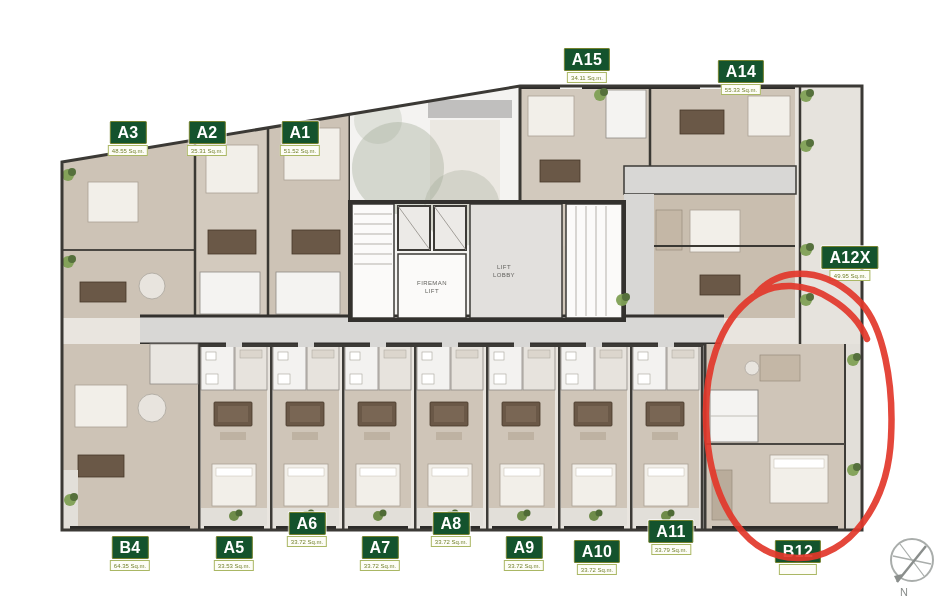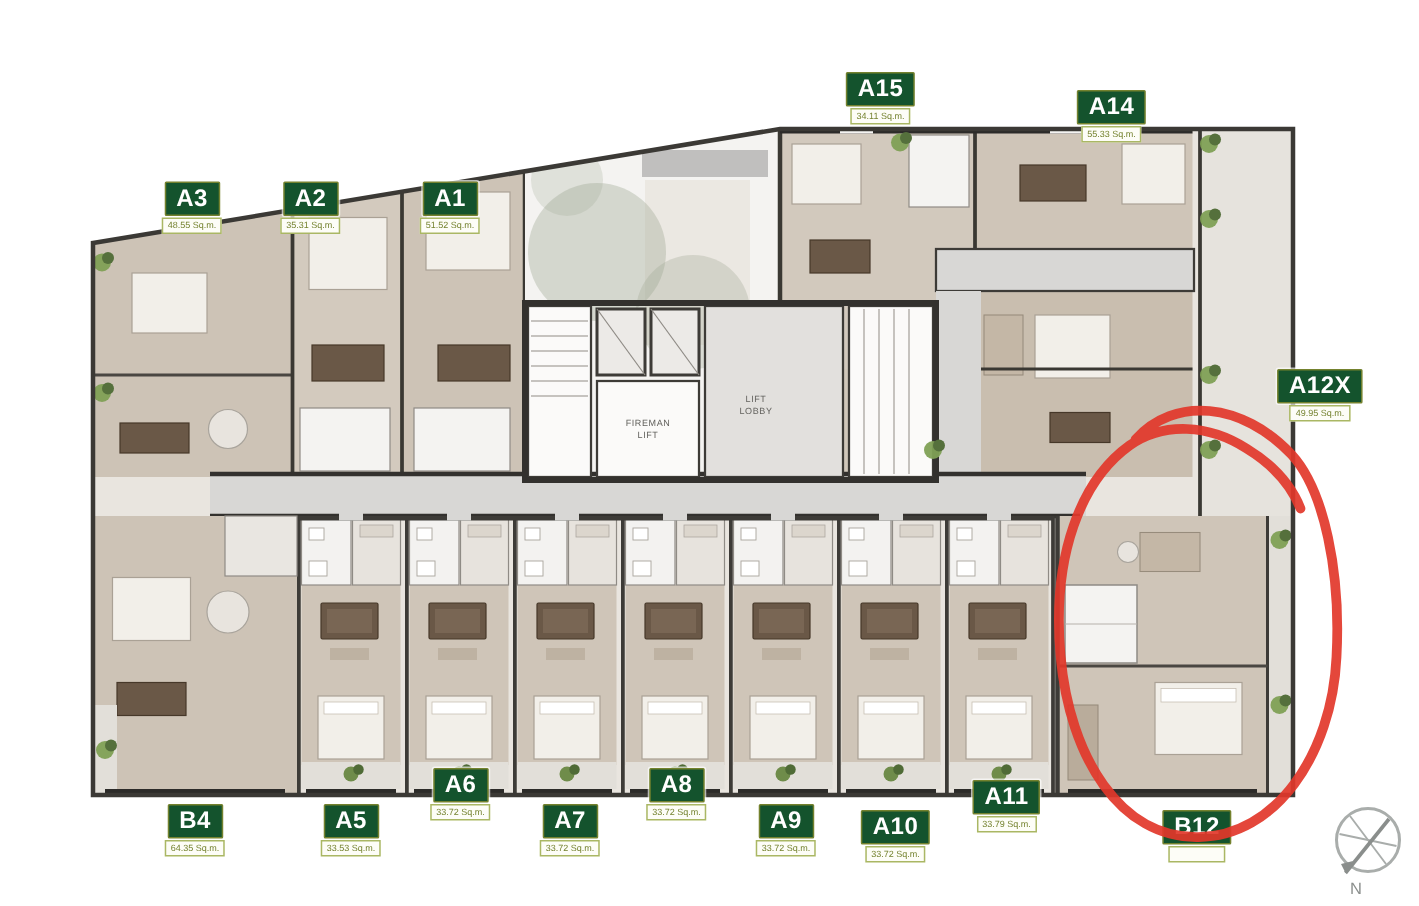--- a/index.html
+++ b/index.html
@@ -191,21 +191,21 @@
     <div class="area">51.52 Sq.m.</div>
   </div>
   <div class="unit-label" style="left:587px;top:48px">
     <div class="tag">A15</div>
     <div class="area">34.11 Sq.m.</div>
   </div>
   <div class="unit-label" style="left:741px;top:60px">
     <div class="tag">A14</div>
     <div class="area">55.33 Sq.m.</div>
   </div>
-  <div class="unit-label" style="left:880px;top:246px">
+  <div class="unit-label" style="left:850px;top:246px">
     <div class="tag">A12X</div>
     <div class="area">49.95 Sq.m.</div>
   </div>
   <div class="unit-label" style="left:130px;top:536px">
     <div class="tag">B4</div>
     <div class="area">64.35 Sq.m.</div>
   </div>
   <div class="unit-label" style="left:234px;top:536px">
     <div class="tag">A5</div>
     <div class="area">33.53 Sq.m.</div>

